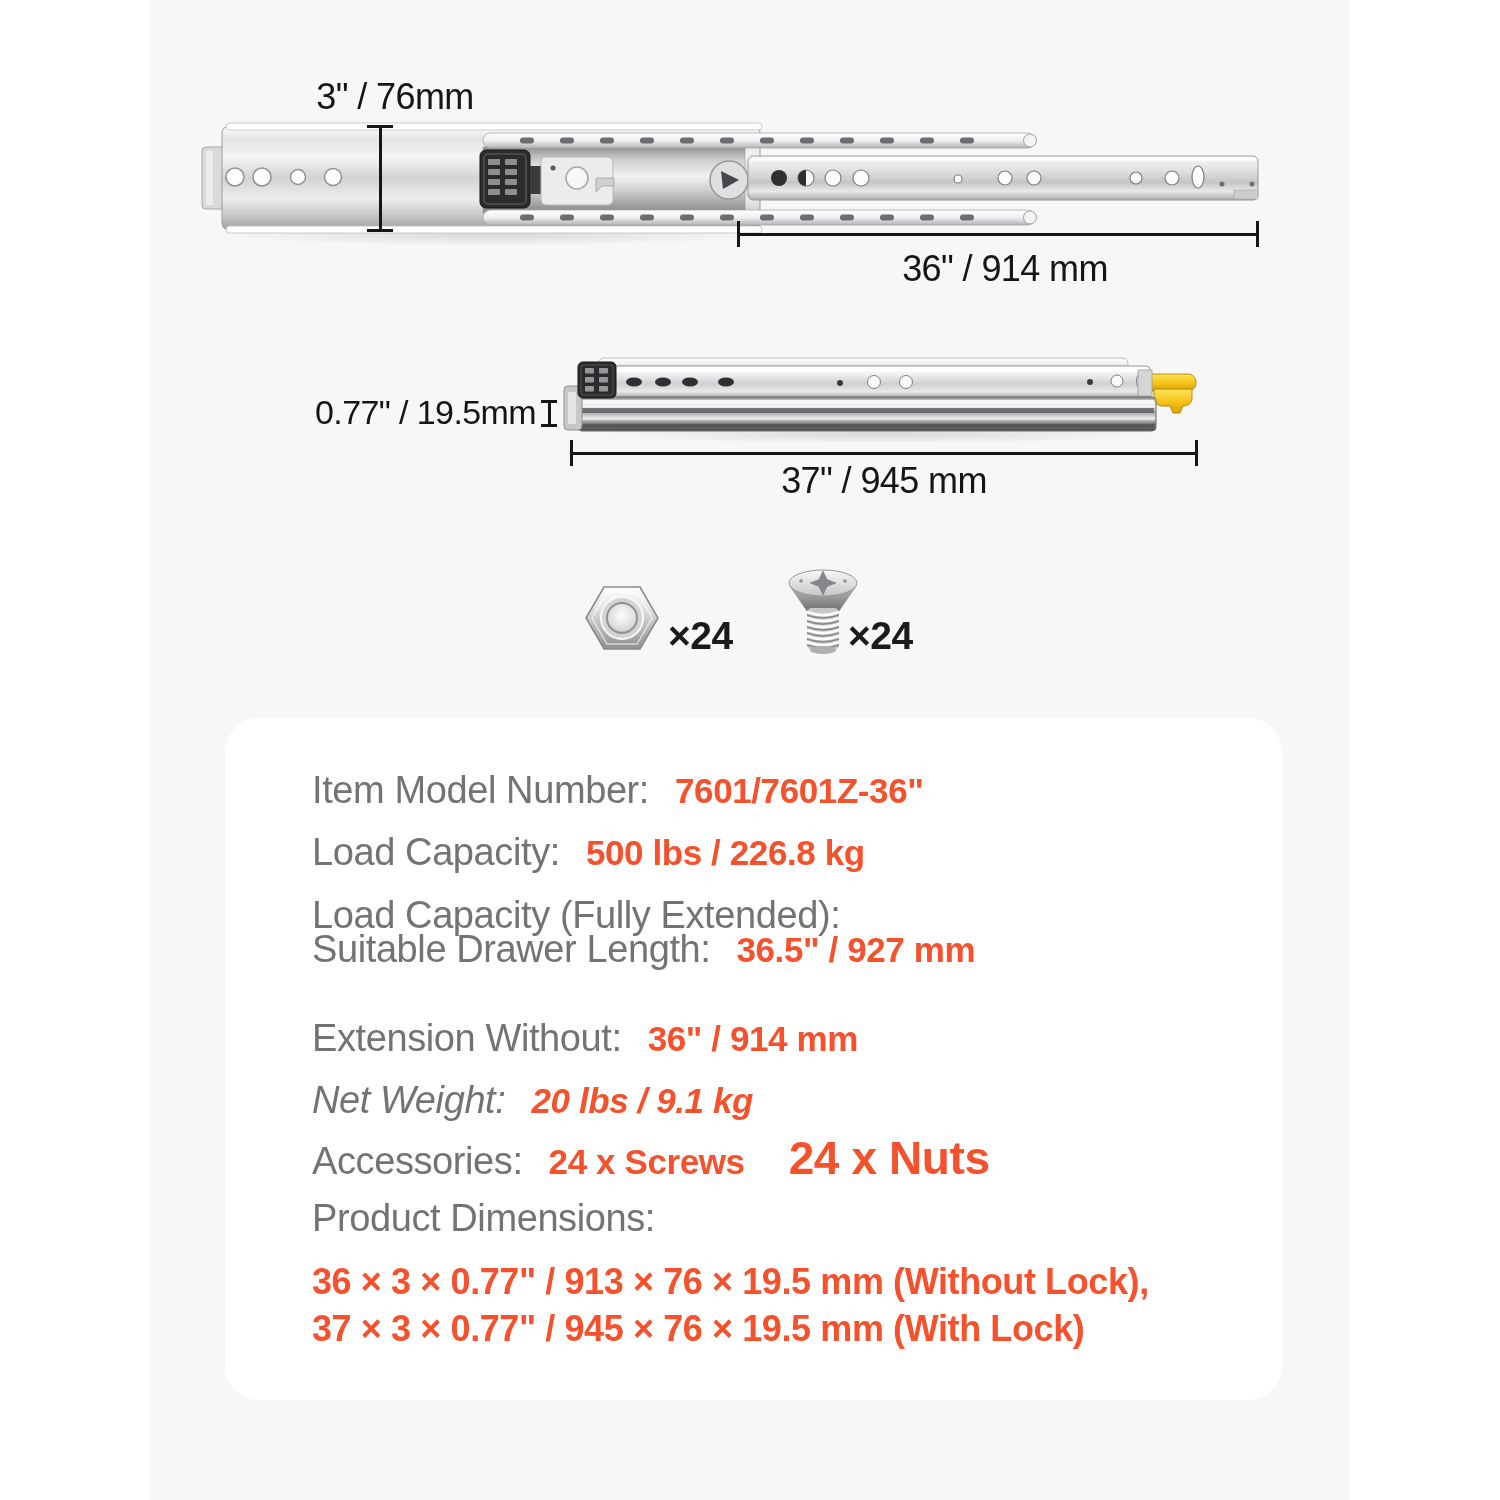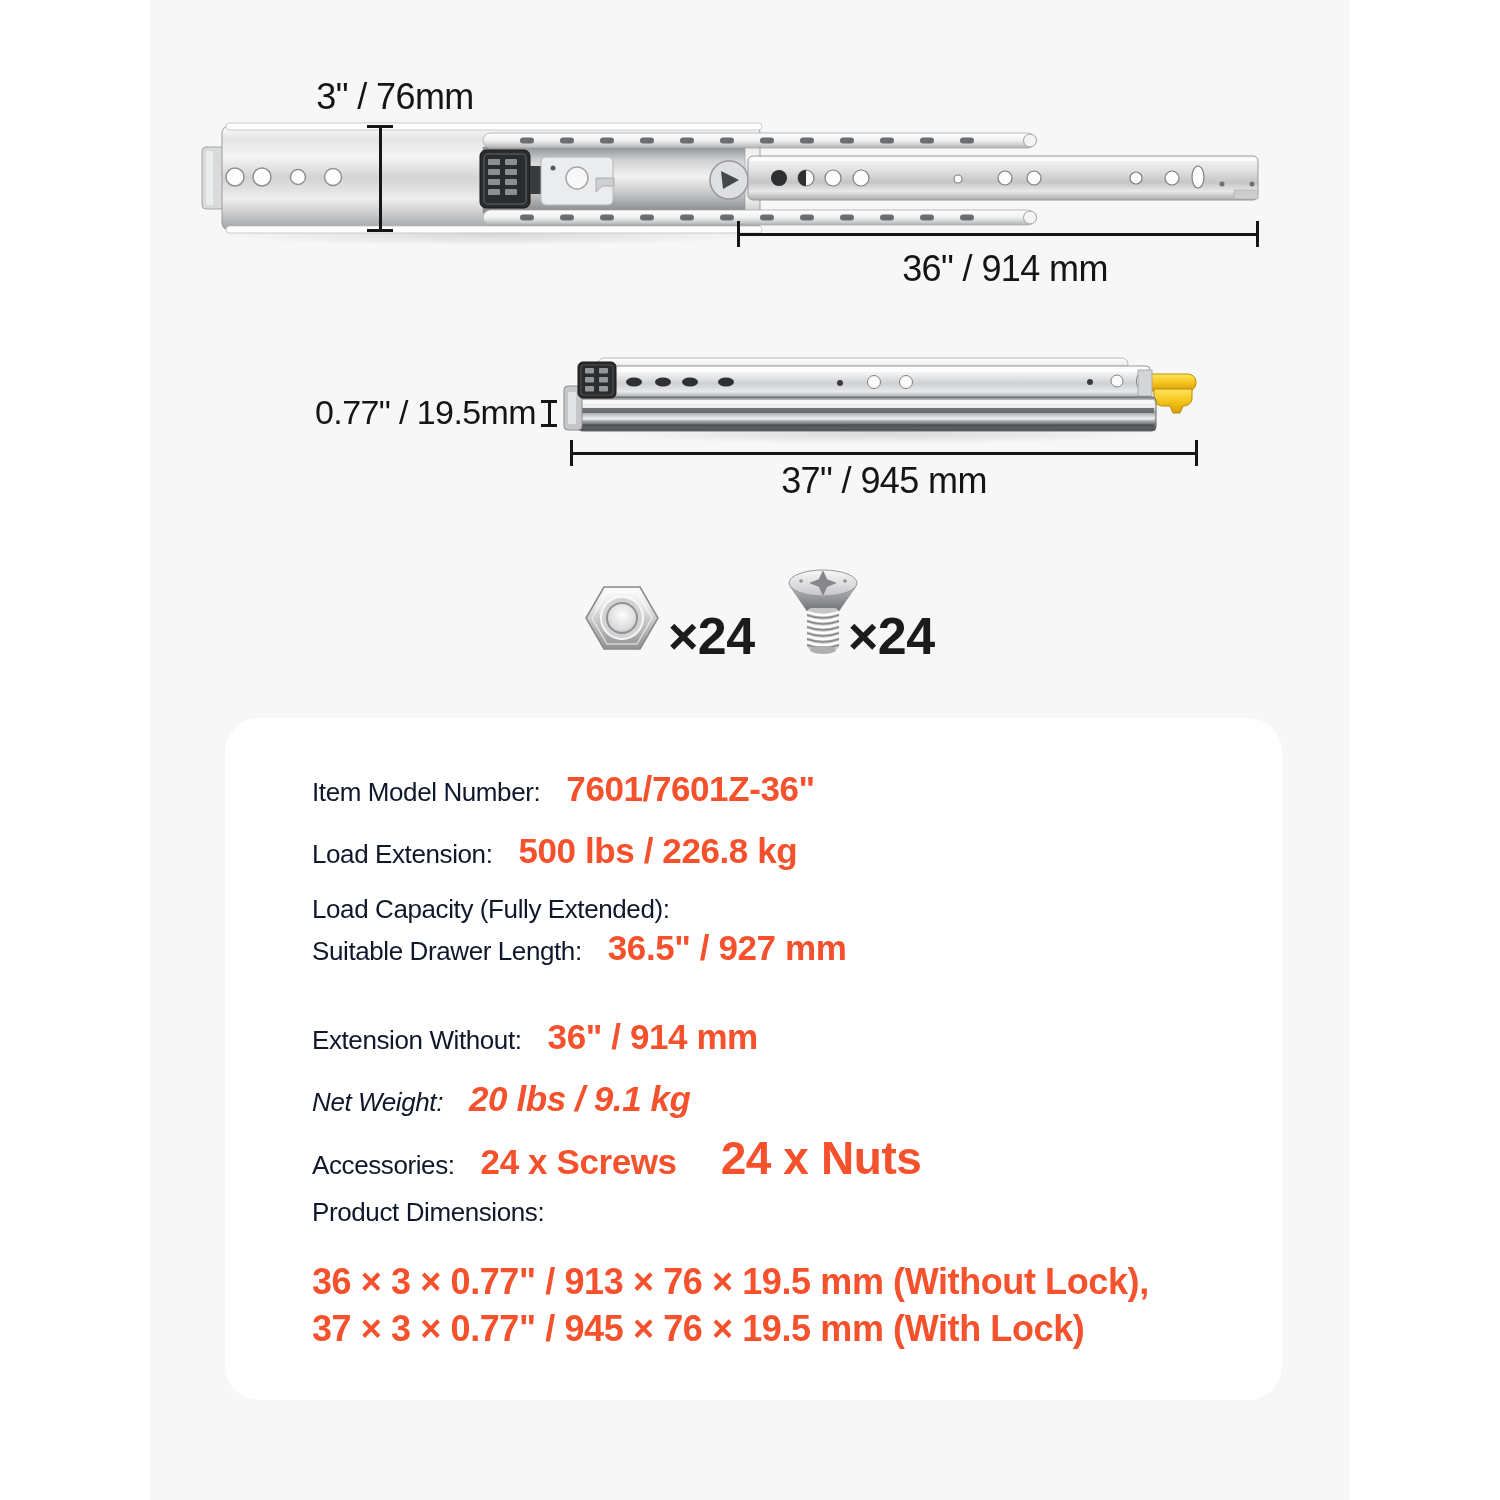--- a/index.html
+++ b/index.html
@@ -8,27 +8,27 @@
   .canvas{position:absolute;left:0;top:0;width:1500px;height:1500px;}
   .panel{position:absolute;left:150px;top:0;width:1200px;height:1500px;background:#f7f7f8;}
   .abs{position:absolute;}
   
   .hline{position:absolute;height:3px;background:#161616;}
   .vline{position:absolute;width:3px;background:#161616;}
   .dim-label{position:absolute;font-size:36px;font-weight:500;color:#151515;
              letter-spacing:-0.6px;white-space:nowrap;transform:translate(-50%,-50%);}
   .dim-label-right{position:absolute;font-size:34px;font-weight:500;color:#151515;
              letter-spacing:-0.6px;white-space:nowrap;transform:translate(-100%,-50%);}
-  .count-label{position:absolute;font-size:52px;font-weight:600;color:#1b1b1b;
+  .count-label{position:absolute;font-size:39px;font-weight:600;color:#1b1b1b;
              letter-spacing:-0.5px;white-space:nowrap;transform:translate(0,-50%);}
   
   .card{position:absolute;left:225px;top:718px;width:1057px;height:682px;
         background:#ffffff;border-radius:34px;}
   .spec-row{position:absolute;left:312px;display:flex;align-items:baseline;white-space:nowrap;}
-  .spec-label{font-size:26px;font-weight:400;color:#0f172a;letter-spacing:-0.4px;}
+  .spec-label{font-size:38px;font-weight:400;color:#737373;letter-spacing:-0.4px;}
   .spec-value{font-size:35px;font-weight:700;color:#f4512c;margin-left:26px;letter-spacing:-0.4px;}
   .spec-value2{font-size:46px;font-weight:700;color:#f4512c;margin-left:44px;letter-spacing:-0.4px;}
   .dims-line{position:absolute;left:312px;font-size:36px;font-weight:700;color:#f4512c;
              letter-spacing:-0.4px;white-space:nowrap;}
   .shadow{position:absolute;background:radial-gradient(ellipse at center, rgba(0,0,0,0.12) 0%, rgba(0,0,0,0) 70%);}
 </style>
 </head>
 <body>
 
 <div class="canvas">
@@ -294,21 +294,21 @@
   </svg>
   <div class="count-label" style="left:848px;top:636px;">×24</div>
 
   <div class="card"></div>
 
   <div class="spec-row" style="top:769px;">
     <span class="spec-label">Item Model Number:</span>
     <span class="spec-value">7601/7601Z-36"</span>
   </div>
   <div class="spec-row" style="top:831px;">
-    <span class="spec-label">Load Extension:</span>
+    <span class="spec-label">Load Capacity:</span>
     <span class="spec-value">500 lbs / 226.8 kg</span>
   </div>
   <div class="spec-row" style="top:894px;flex-direction:column;">
     <span class="spec-label">Load Capacity (Fully Extended):</span>
   </div>
   <div class="spec-row" style="top:928px;">
     <span class="spec-label">Suitable Drawer Length:</span>
     <span class="spec-value">36.5" / 927 mm</span>
   </div>
   <div class="spec-row" style="top:1017px;">

